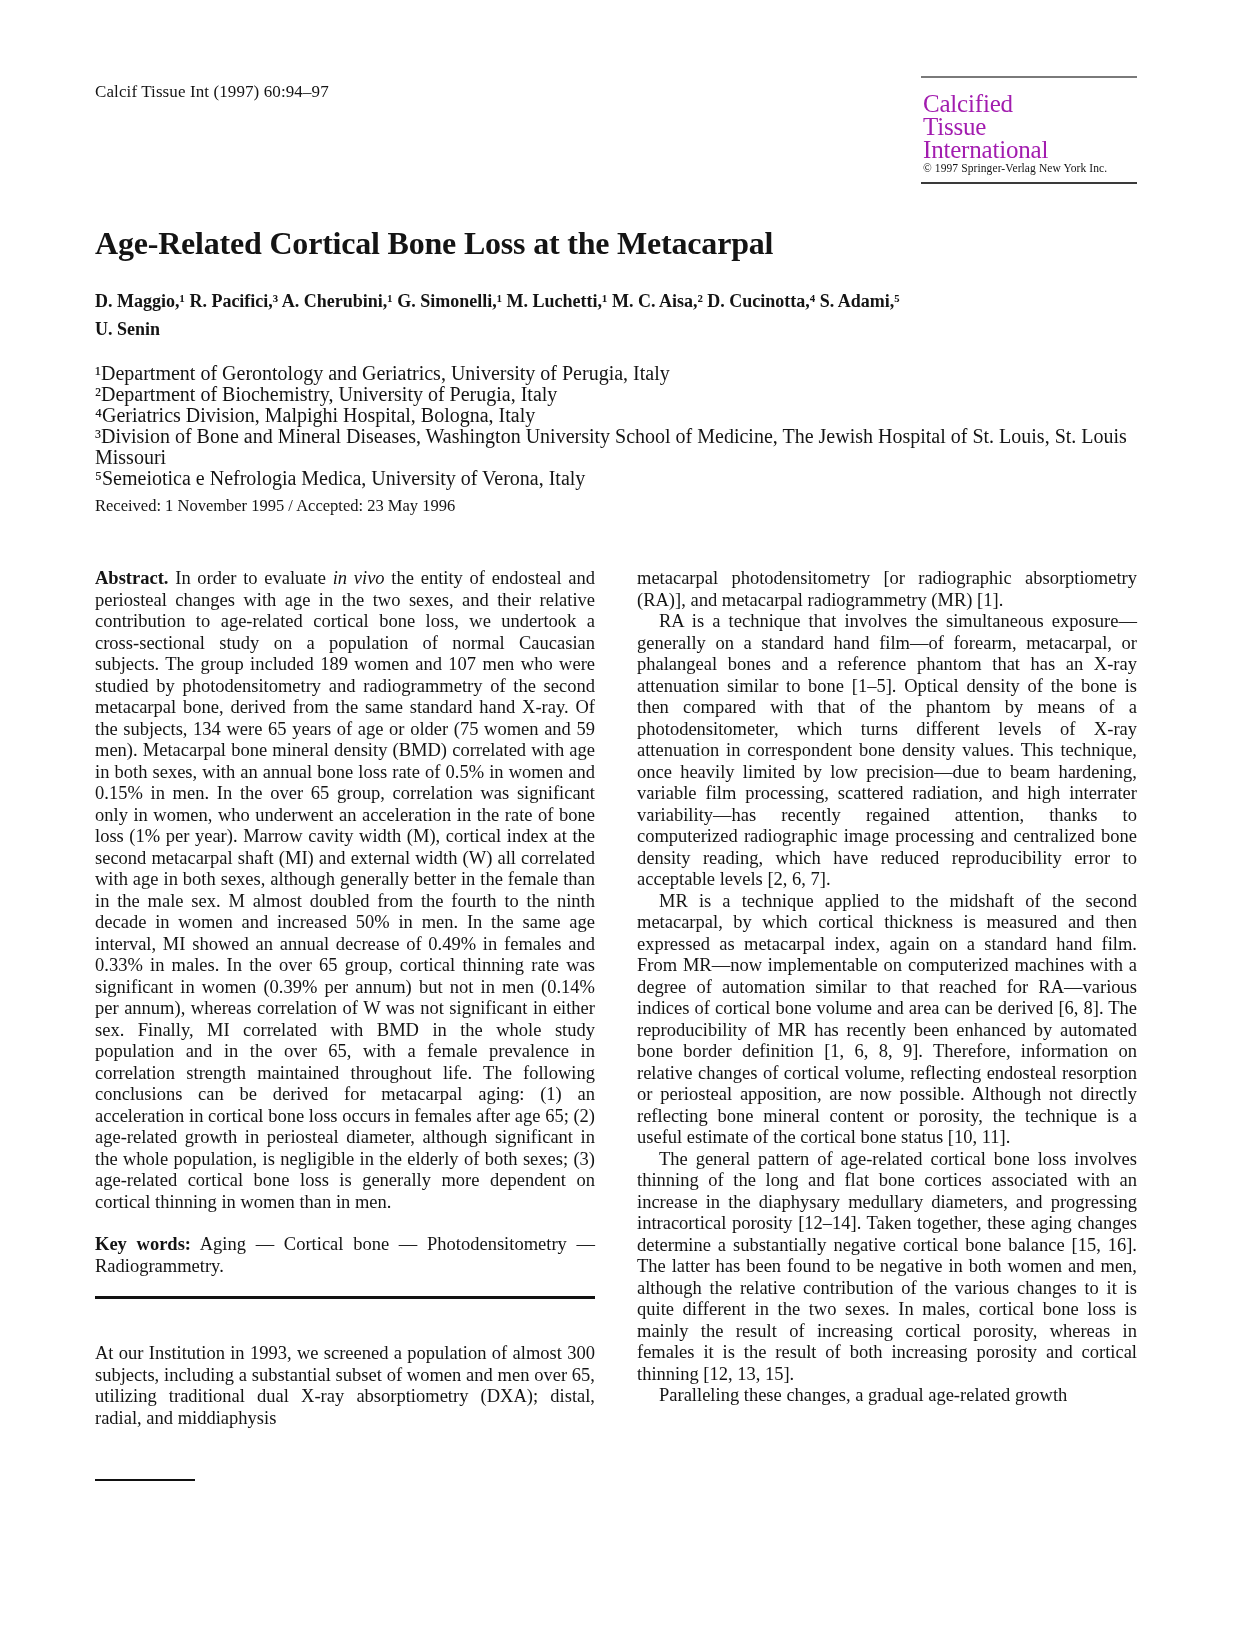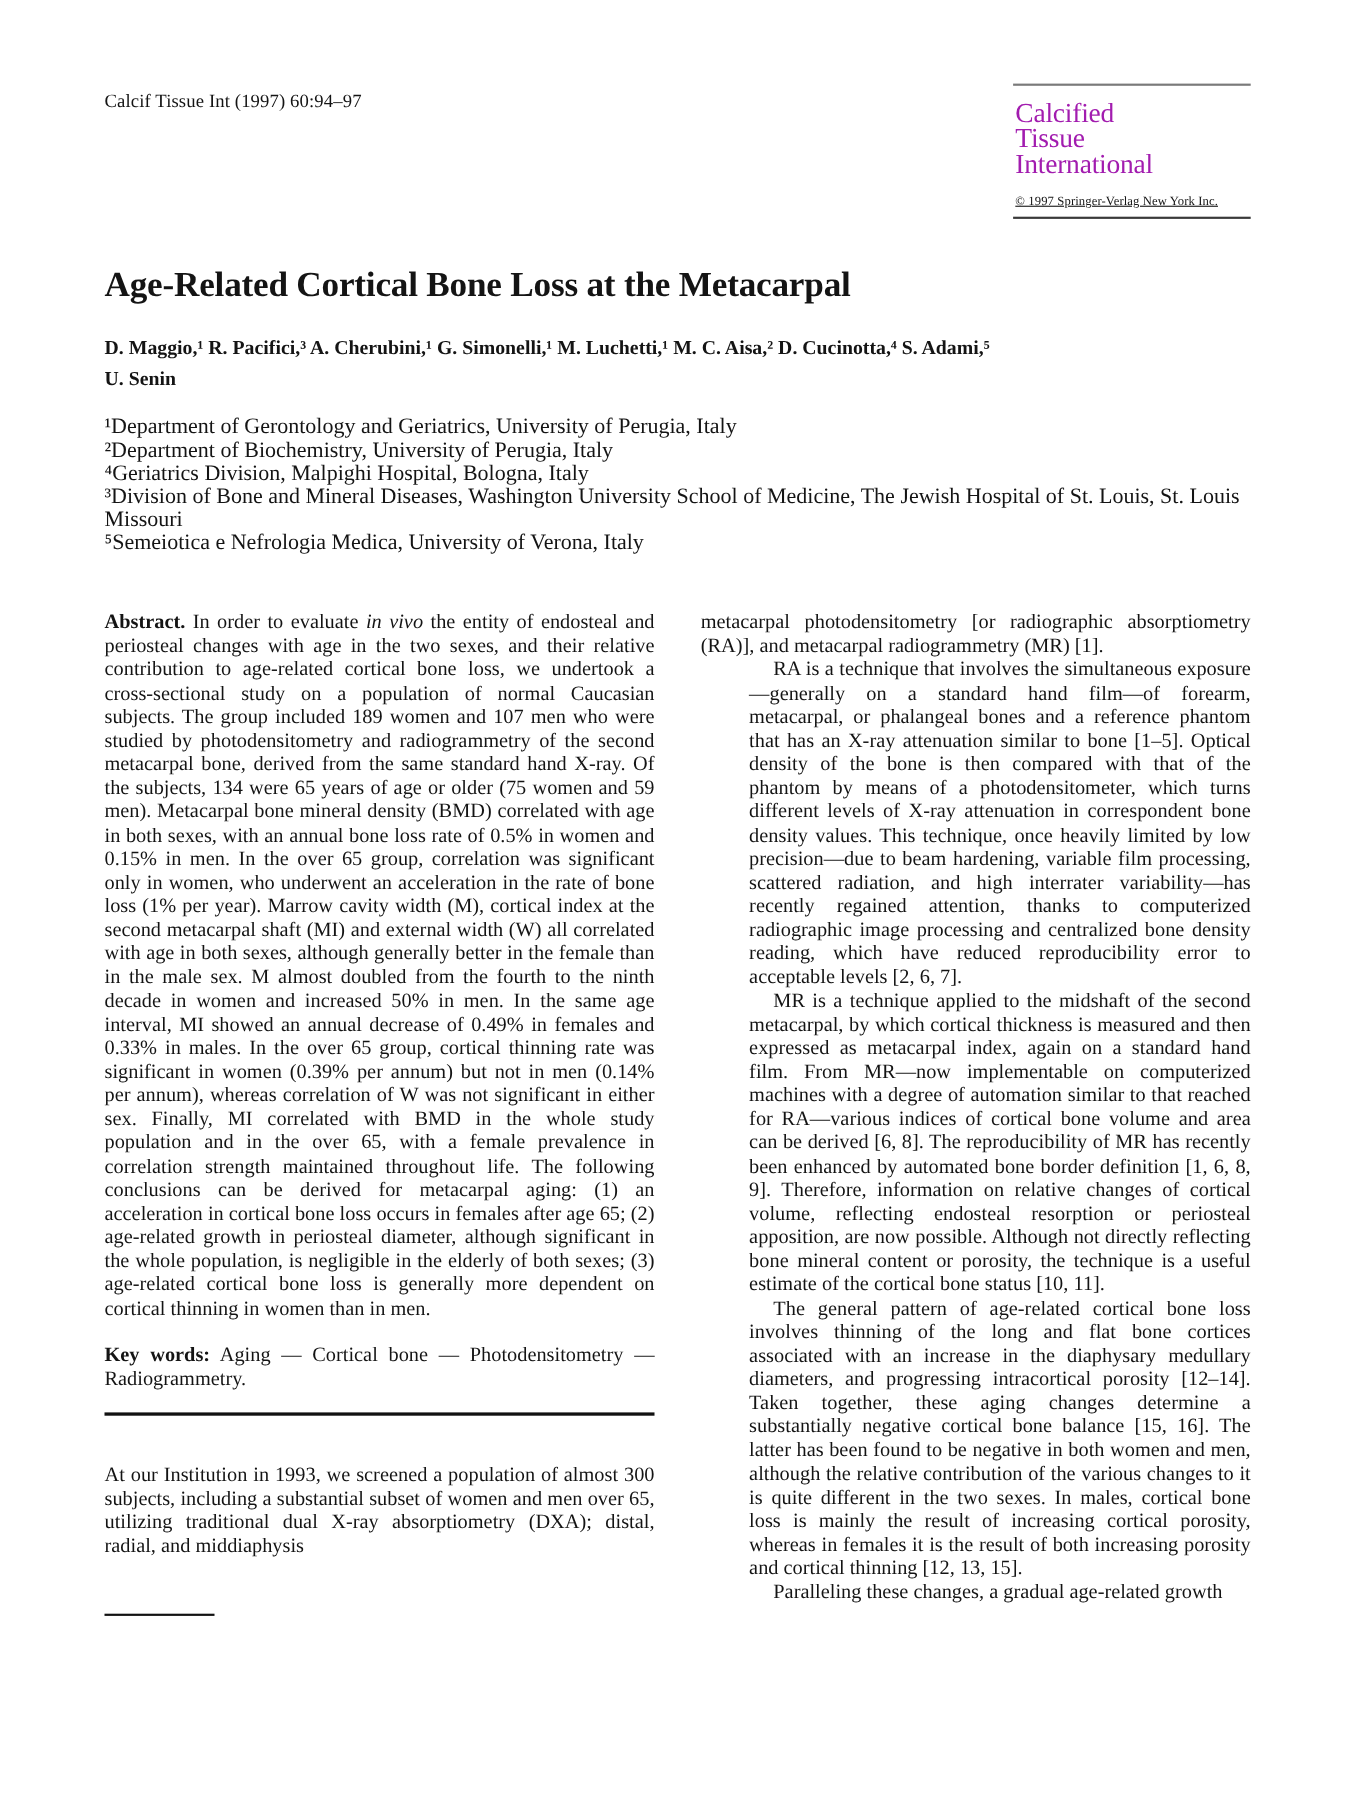--- a/index.html
+++ b/index.html
@@ -14,36 +14,36 @@
     font-family: "Liberation Serif", "DejaVu Serif", serif;
     overflow: hidden;
   }
   .content { padding: 0 100px 0 95px; }
 
   
   .header { display: flex; justify-content: space-between; align-items: flex-start; padding-top: 76px; }
   .citation { font-size: 17px; margin-top: 6px; letter-spacing: 0.1px; }
   .logo { width: 216px; border-top: 2px solid #7a7a7a; border-bottom: 2px solid #3a3a3a; padding: 14px 0 8px 2px; }
   .logo-name { font-size: 25px; line-height: 23px; letter-spacing: -0.2px; color: #a21caf; }
-  .logo-copy { font-size: 11.5px; margin-top: 16px; letter-spacing: 0.1px; text-decoration: underline; }
+  .logo-copy { font-size: 11.5px; margin-top: 1px; letter-spacing: 0.1px; }
 
   
   .title { margin-top: 40px; font-size: 32px; font-weight: bold; letter-spacing: -0.2px; line-height: 38px; }
   .authors { margin-top: 25px; font-size: 18px; font-weight: bold; line-height: 28px; }
   .affiliations { margin-top: 20px; font-size: 20px; line-height: 21px; }
   .received { margin-top: 7px; font-size: 16.5px; }
 
   
   .columns { display: flex; gap: 42px; margin-top: 52px; }
   .col { width: 500px; }
   .body-text { font-size: 18.5px; line-height: 21.5px; text-align: justify; }
   .keywords { margin-top: 21px; }
   .section-rule { border: none; border-top: 3px solid #111; margin-top: 19px; }
   .intro { margin-top: 44px; }
-  .indent { text-indent: 22px; margin-left: 44px; }
+  .indent { text-indent: 22px; }
   .footnote { margin-top: 50px; }
   .footnote-rule { border: none; border-top: 2px solid #111; width: 100px; }
   .footnote-text { margin-top: 9px; font-size: 15.8px; }
 </style>
 </head>
 <body>
 
 <div class="page">
   <div class="content">
 
@@ -67,20 +67,21 @@
     </div>
 
     <div class="affiliations">
       <div>¹Department of Gerontology and Geriatrics, University of Perugia, Italy</div>
       <div>²Department of Biochemistry, University of Perugia, Italy</div>
       <div>⁴Geriatrics Division, Malpighi Hospital, Bologna, Italy</div>
       <div>³Division of Bone and Mineral Diseases, Washington University School of Medicine, The Jewish Hospital of St. Louis, St. Louis Missouri</div>
       <div>⁵Semeiotica e Nefrologia Medica, University of Verona, Italy</div>
     </div>
 
+    <div class="received">Received: 1 November 1995 / Accepted: 23 May 1996</div>
 
     <div class="columns">
 
       <div class="col">
         <p class="body-text"><b>Abstract.</b> <span>In order to evaluate</span> <i>in vivo</i> <span>the entity of endosteal and periosteal changes with age in the two sexes, and their relative contribution to age-related cortical bone loss, we undertook a cross-sectional study on a population of normal Caucasian subjects. The group included 189 women and 107 men who were studied by photodensitometry and radiogrammetry of the second metacarpal bone, derived from the same standard hand X-ray. Of the subjects, 134 were 65 years of age or older (75 women and 59 men). Metacarpal bone mineral density (BMD) correlated with age in both sexes, with an annual bone loss rate of 0.5% in women and 0.15% in men. In the over 65 group, correlation was significant only in women, who underwent an acceleration in the rate of bone loss (1% per year). Marrow cavity width (M), cortical index at the second metacarpal shaft (MI) and external width (W) all correlated with age in both sexes, although generally better in the female than in the male sex. M almost doubled from the fourth to the ninth decade in women and increased 50% in men. In the same age interval, MI showed an annual decrease of 0.49% in females and 0.33% in males. In the over 65 group, cortical thinning rate was significant in women (0.39% per annum) but not in men (0.14% per annum), whereas correlation of W was not significant in either sex. Finally, MI correlated with BMD in the whole study population and in the over 65, with a female prevalence in correlation strength maintained throughout life. The following conclusions can be derived for metacarpal aging: (1) an acceleration in cortical bone loss occurs in females after age 65; (2) age-related growth in periosteal diameter, although significant in the whole population, is negligible in the elderly of both sexes; (3) age-related cortical bone loss is generally more dependent on cortical thinning in women than in men.</span></p>
 
         <p class="body-text keywords"><b>Key words:</b> <span>Aging — Cortical bone — Photodensitometry — Radiogrammetry.</span></p>
 
         <hr class="section-rule">
 

